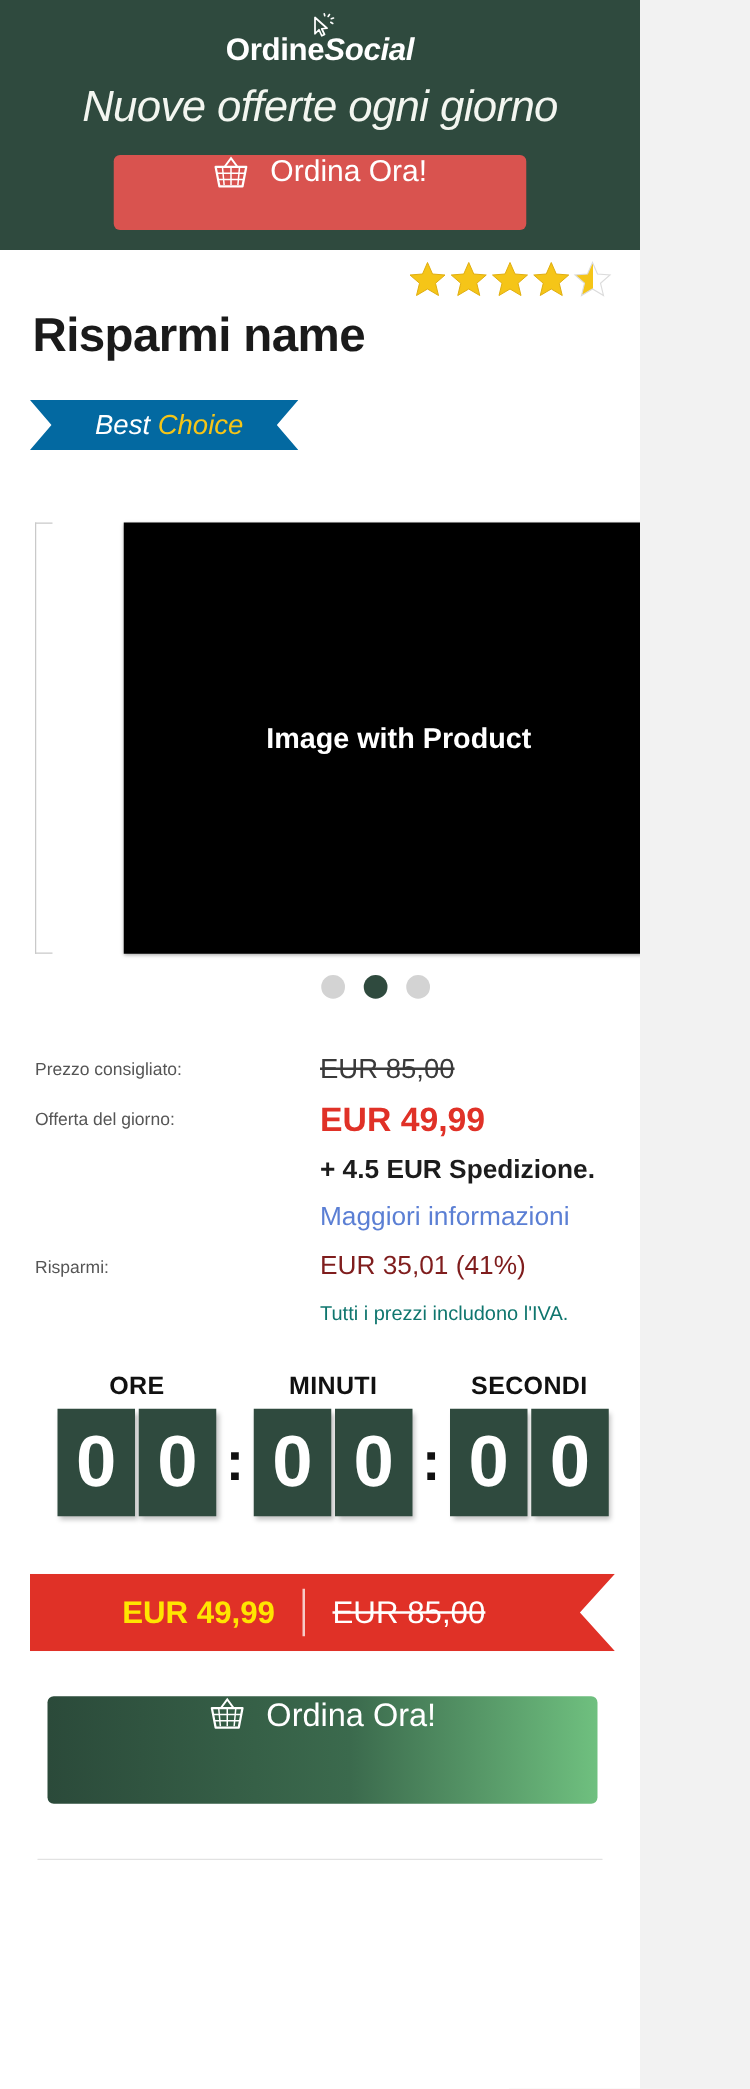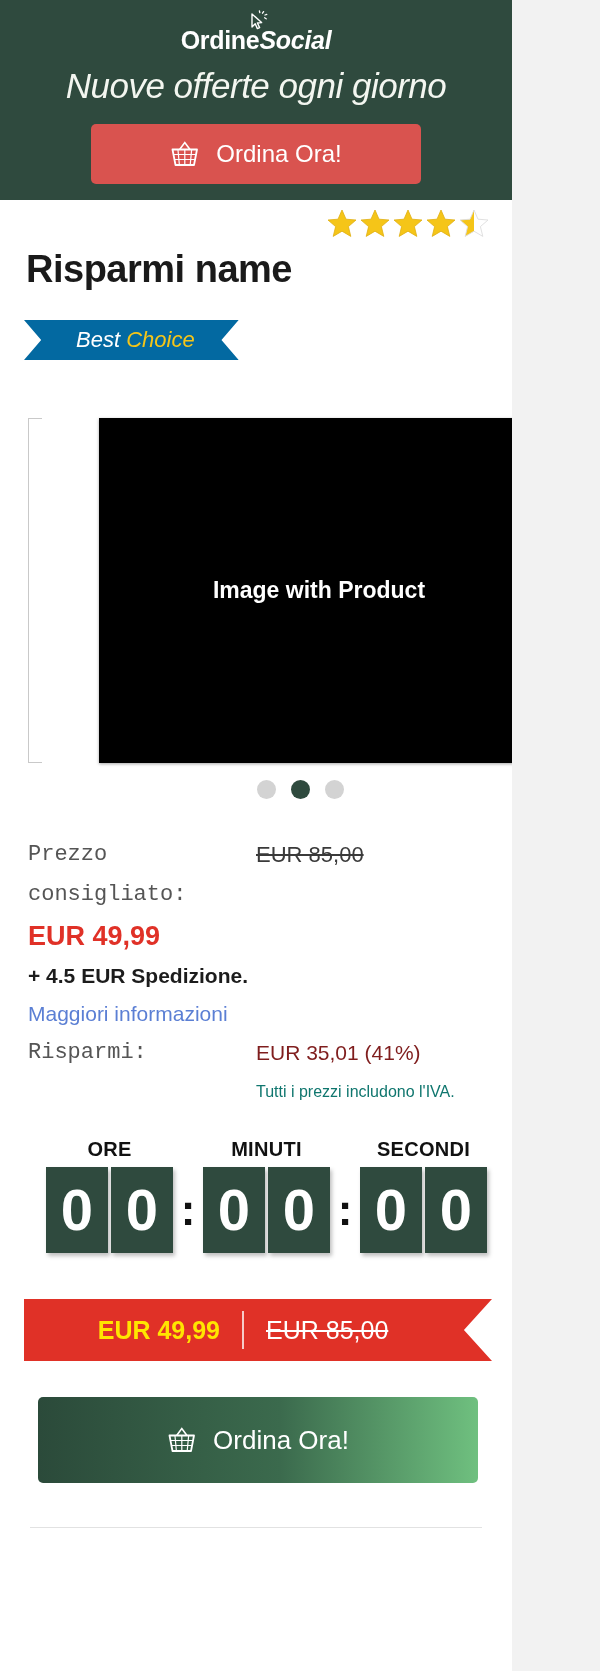--- a/index.html
+++ b/index.html
@@ -63,21 +63,20 @@
     background: #d9534f;
     border: none;
     border-radius: 5px;
     color: #ffffff;
     font-size: 24px;
     cursor: pointer;
     position: relative;
   }
   .cta-inner {
     display: flex;
-    align-items: center;
     justify-content: center;
     gap: 16px;
     height: 100%;
     border-radius: 15px;
   }
   .basket-icon { width: 30px; height: 28px; display: block; }
 
   
   .title-row {
     position: relative;
@@ -163,24 +162,23 @@
     background: #d3d3d3; cursor: pointer;
   }
   .dot.active { background: #2f4a3e; }
 
   
   .price-block { padding: 75px 0 0 28px; }
   .price-row { display: flex; align-items: flex-start; }
   .price-label {
     width: 228px;
     flex: 0 0 228px;
-    font-size: 22px;
+    font-size: 14px;
     line-height: 40px;
     color: #555555;
-    font-family: Liberation Mono, monospace;
   }
   .price-value { font-size: 21px; line-height: 40px; color: #333333; }
   .strike-old {
     text-decoration: line-through;
     color: #3a3a3a;
     font-size: 22px;
   }
   .deal-price {
     color: #e03127;
     font-size: 27px;
@@ -381,20 +379,21 @@
   </div>
 
   <div class="price-block">
 
     <div class="price-row">
       <div class="price-label">Prezzo consigliato:</div>
       <div class="price-value strike-old">EUR 85,00</div>
     </div>
 
     <div class="price-row">
+      <div class="price-label">Offerta del giorno:</div>
       <div>
         <div class="deal-price">EUR 49,99</div>
         <div class="ship-note">+ 4.5 EUR Spedizione.</div>
         <a class="more-info">Maggiori informazioni</a>
       </div>
     </div>
 
     <div class="price-row">
       <div class="price-label">Risparmi:</div>
       <div>

